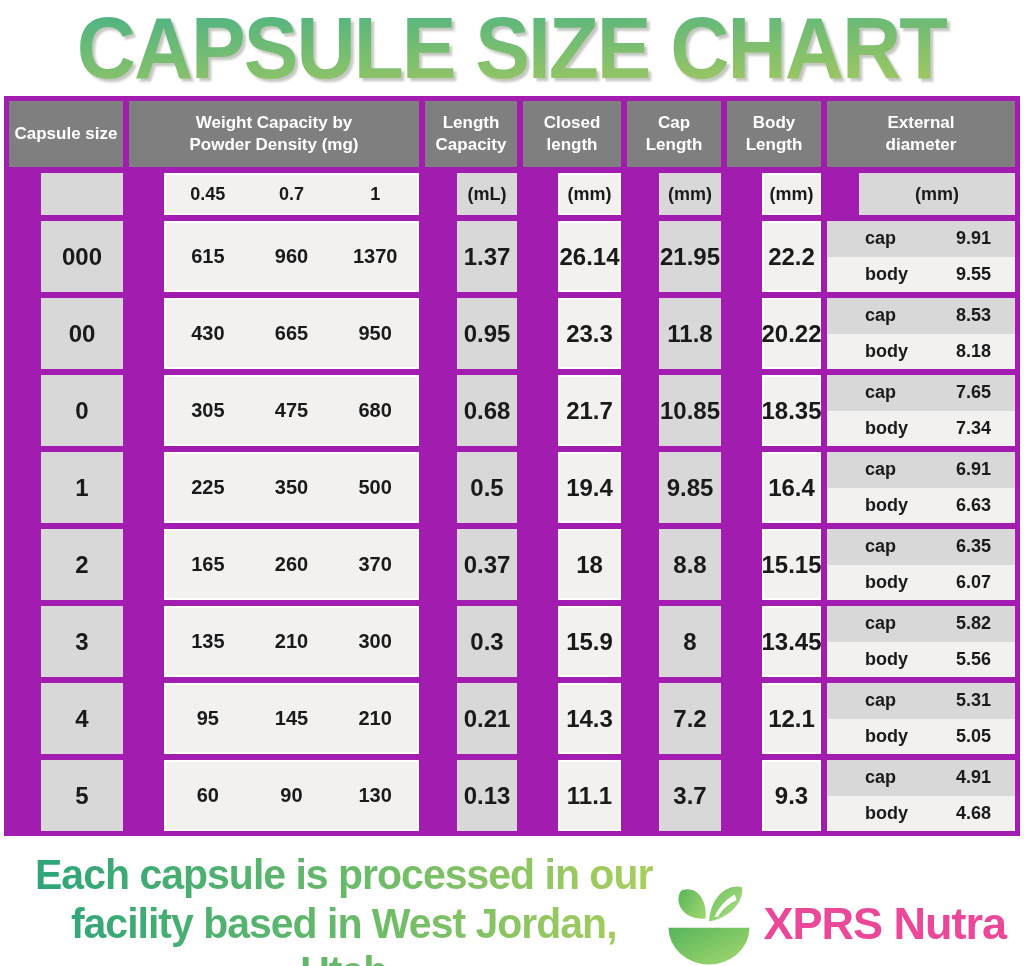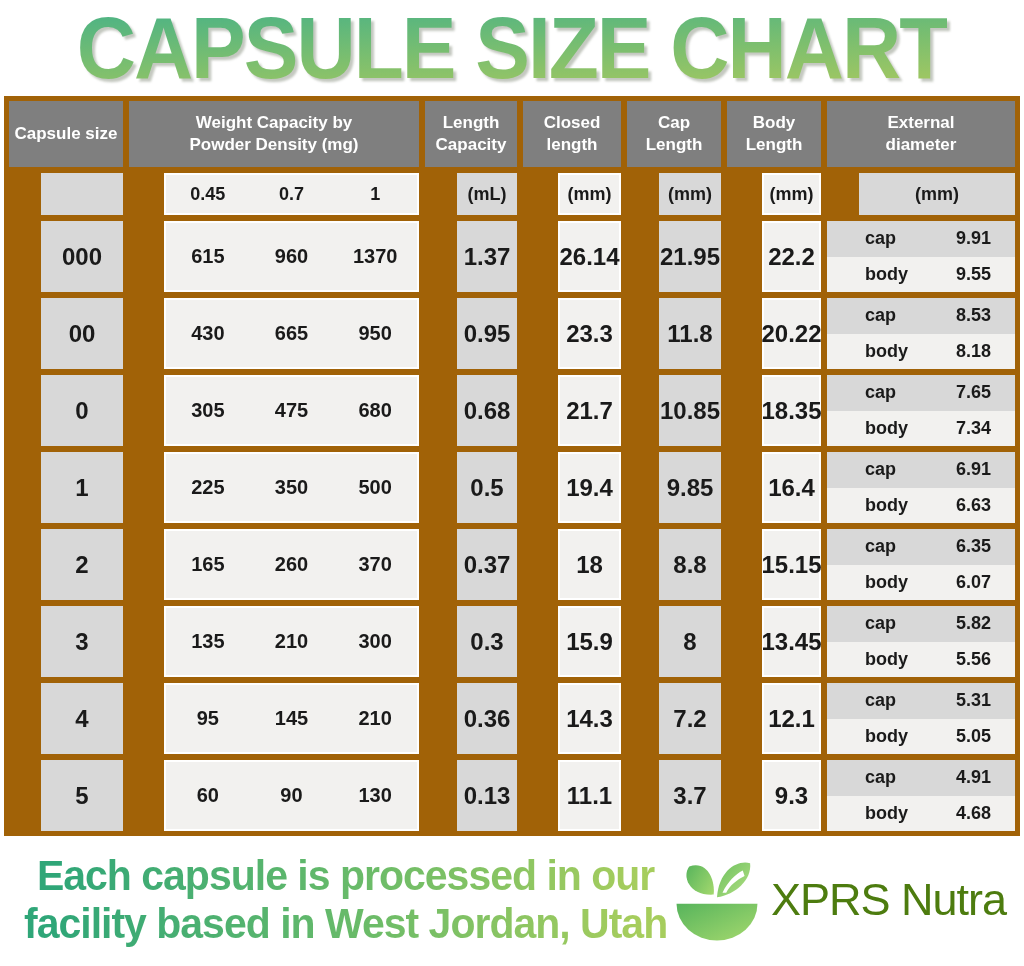--- a/index.html
+++ b/index.html
@@ -19,21 +19,21 @@
   
   .title-wrap { height:96px; display:flex; align-items:center; justify-content:center; }
   .page-title {
     font-size:82px; font-weight:bold; letter-spacing:-2px; white-space:nowrap;
     filter: drop-shadow(3px 3px 1px rgba(100,110,90,.38));
     transform: scaleY(1.06);
   }
 
   
   .tbl {
-    width:1016px; margin:0 auto; background:#a16207; padding:5px;
+    width:1016px; margin:0 auto; background:#a21caf; padding:5px;
     display:flex; flex-direction:column; gap:6px;
   }
   .grid-row { display:grid; grid-template-columns:114px 290px 92px 98px 94px 94px 1fr; gap:6px; }
   .hdr-row  { height:66px; }
   .unit-row { height:42px; }
   .data-row { height:71px; }
 
   .cell { display:flex; align-items:center; justify-content:center; text-align:center; }
   .hcell { background:#7f7f7f; color:#ffffff; font-weight:bold; font-size:17px; line-height:22px; flex-direction:column; }
   .gray  { background:#d8d8d8;margin-left:32px; }
@@ -52,21 +52,21 @@
   .ext-sub span { font-weight:bold; font-size:18px; color:#1a1a1a; }
 
   
   .footer { margin-top:17px; display:flex; align-items:center; justify-content:space-between; padding:0 18px 0 24px; }
   .footer-text { text-align:center; font-weight:bold; font-size:41px; line-height:47px; letter-spacing:-1px;
     background-image: linear-gradient(92deg, #2fa678 5%, #6dbc68 55%, #a6cd5d 95%);
     -webkit-background-clip:text; background-clip:text; color:#3aaa72; -webkit-text-fill-color:transparent;
     transform: scaleY(1.04);
   }
   .brand { display:flex; align-items:center; gap:8px; }
-  .brand-name { font-size:45px; font-weight:normal; color:#4d7c0f; letter-spacing:-1px; white-space:nowrap; }
+  .brand-name { font-size:45px; font-weight:bold; color:#ec4899; letter-spacing:-1px; white-space:nowrap; }
   .logo-svg { width:92px; height:92px; }
 </style>
 </head>
 <body>
 
 <div class="title-wrap">
   <div class="page-title gtext">CAPSULE SIZE CHART</div>
 </div>
 
 <div class="tbl">
@@ -326,21 +326,21 @@
   <div class="grid-row data-row">
     <div class="cell gray">
         <span class="cell-txt">4</span>
       </div>
     <div class="cell light tri">
       <span>95</span>
         <span>145</span>
         <span>210</span>
     </div>
     <div class="cell gray">
-        <span class="cell-txt">0.36</span>
+        <span class="cell-txt">0.21</span>
       </div>
     <div class="cell light">
         <span class="cell-txt">14.3</span>
       </div>
     <div class="cell gray">
         <span class="cell-txt">7.2</span>
       </div>
     <div class="cell light">
         <span class="cell-txt">12.1</span>
       </div>

